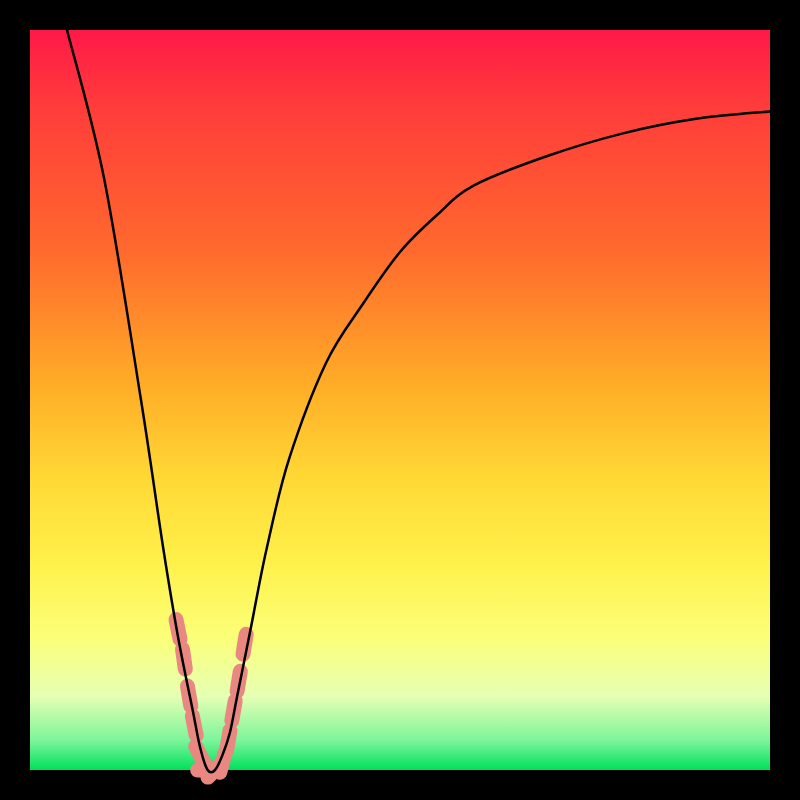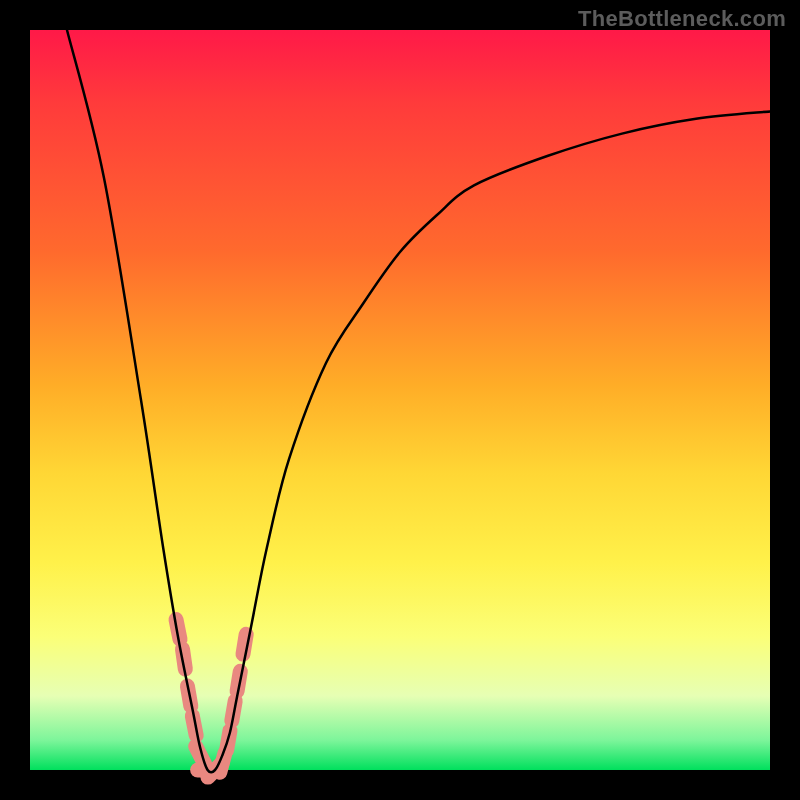--- a/index.html
+++ b/index.html
@@ -55,21 +55,20 @@
     top: 0;
     width: 740px;
     height: 740px;
     overflow: visible;
   }
 </style>
 </head>
 <body>
 
 <div class="frame">
-  <div class="attribution">TheBottleneck.com</div>
 
   <div class="plot">
     <svg class="curves" viewBox="0 0 740 740" preserveAspectRatio="none">
       <g id="marker-group">
           <line x1="146.0" y1="589.6" x2="150.0" y2="609.2" stroke="#e98880" stroke-width="15" stroke-linecap="round"></line>
           <line x1="152.5" y1="619.1" x2="155.3" y2="638.9" stroke="#e98880" stroke-width="15" stroke-linecap="round"></line>
           <line x1="157.4" y1="656.1" x2="160.8" y2="675.9" stroke="#e98880" stroke-width="15" stroke-linecap="round"></line>
           <line x1="162.3" y1="685.8" x2="166.2" y2="705.4" stroke="#e98880" stroke-width="15" stroke-linecap="round"></line>
           <line x1="165.7" y1="716.3" x2="174.7" y2="734.1" stroke="#e98880" stroke-width="15" stroke-linecap="round"></line>
           <line x1="167.6" y1="740.0" x2="187.6" y2="740.0" stroke="#e98880" stroke-width="15" stroke-linecap="round"></line>

